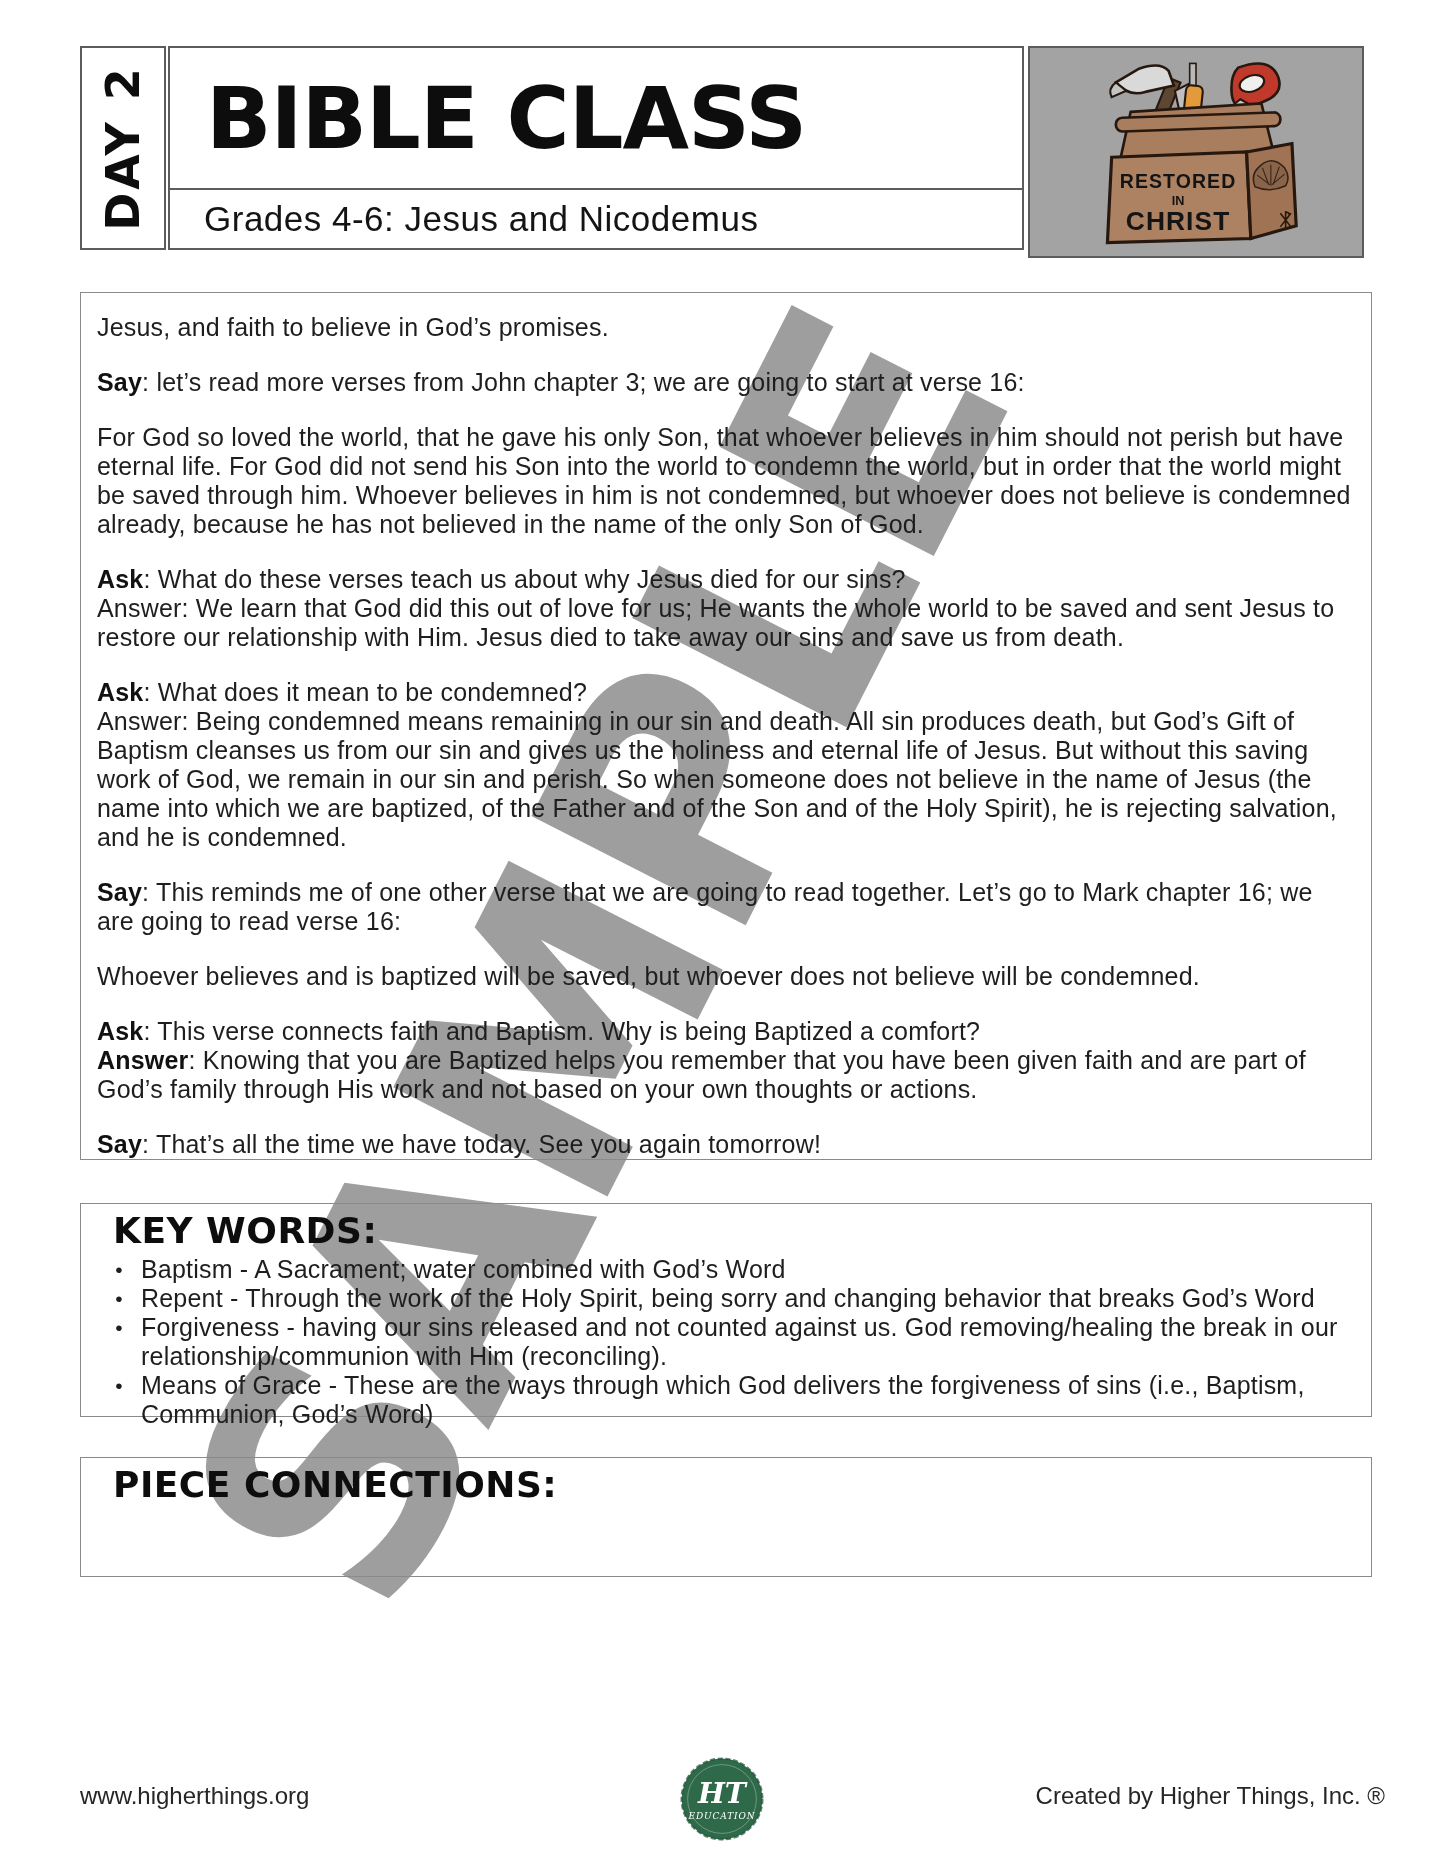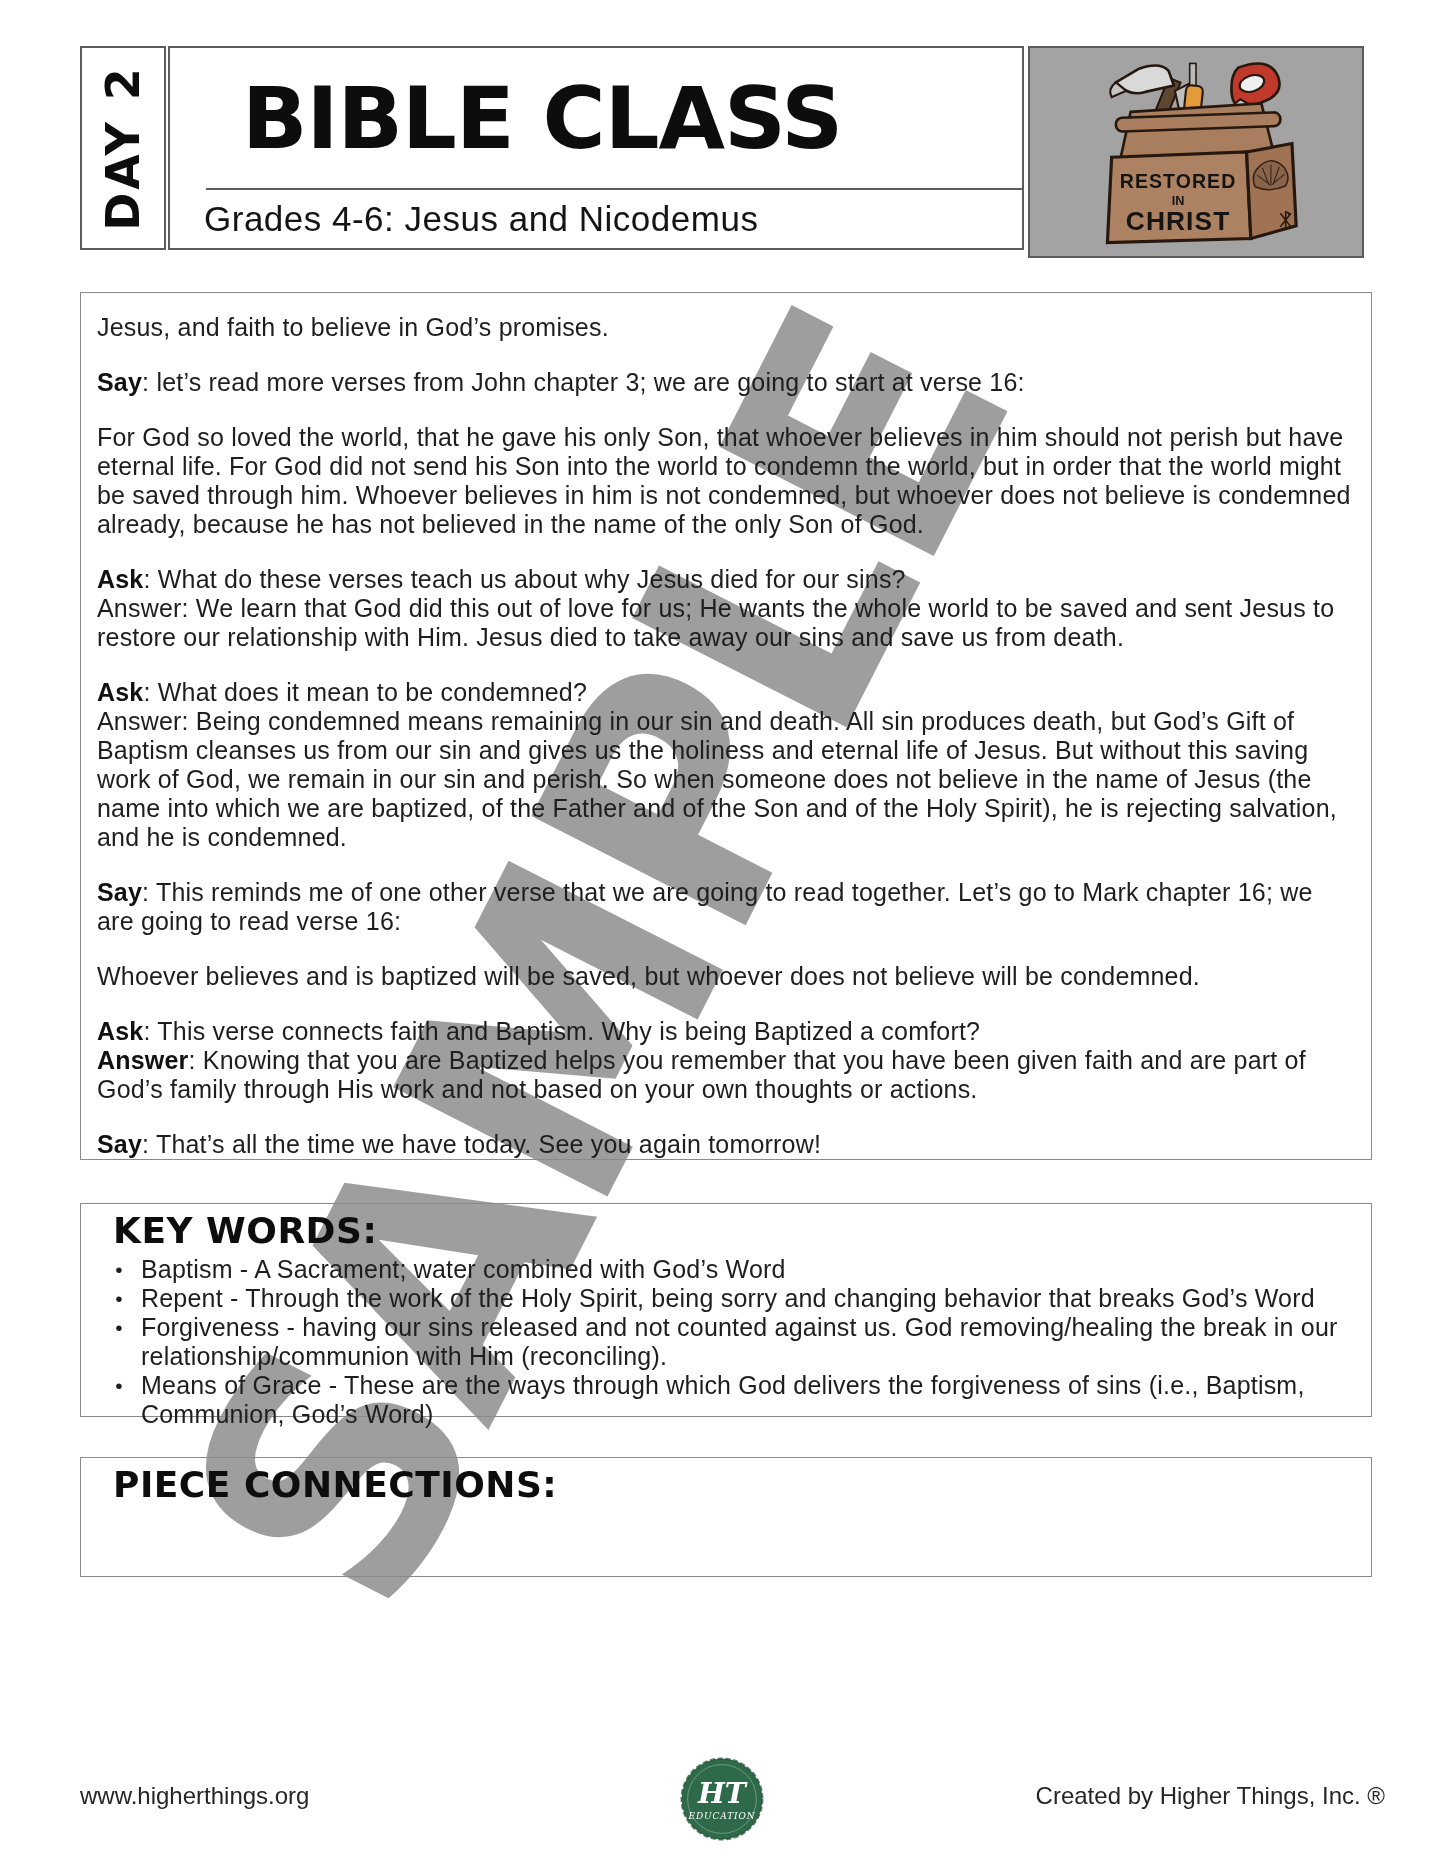--- a/index.html
+++ b/index.html
@@ -27,21 +27,21 @@
     transform:rotate(-90deg); white-space:nowrap;
     font-family:"DejaVu Sans", sans-serif; font-weight:800;
     font-size:46px; letter-spacing:3px; color:#0d0d0d;
   }
   .header-box {
     left:168px; top:46px; width:856px; height:204px; z-index:1;
     border:2px solid #5c5c5c; box-sizing:border-box; background:#fff;
   }
   .header-title-row {
     height:142px; border-bottom:2px solid #5c5c5c; box-sizing:border-box;
-    display:flex; align-items:center; padding-left:36px;margin-left:36px;
+    display:flex; align-items:center; padding-left:36px;
   }
   .page-title {
     font-family:"DejaVu Sans", sans-serif; font-weight:800;
     font-size:86px; letter-spacing:-1px; color:#0d0d0d; white-space:nowrap;
   }
   .header-sub-row { height:58px; display:flex; align-items:center; padding-left:34px; }
   .page-subtitle { font-size:35px; font-weight:400; color:#141414; letter-spacing:0.5px; }
   .logo-box {
     left:1028px; top:46px; width:336px; height:212px; z-index:1;
     border:2px solid #5c5c5c; box-sizing:border-box; background:#a3a3a3;

